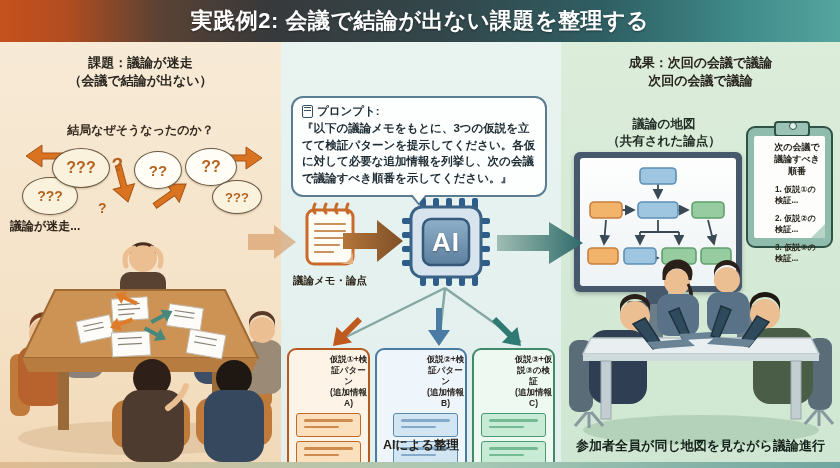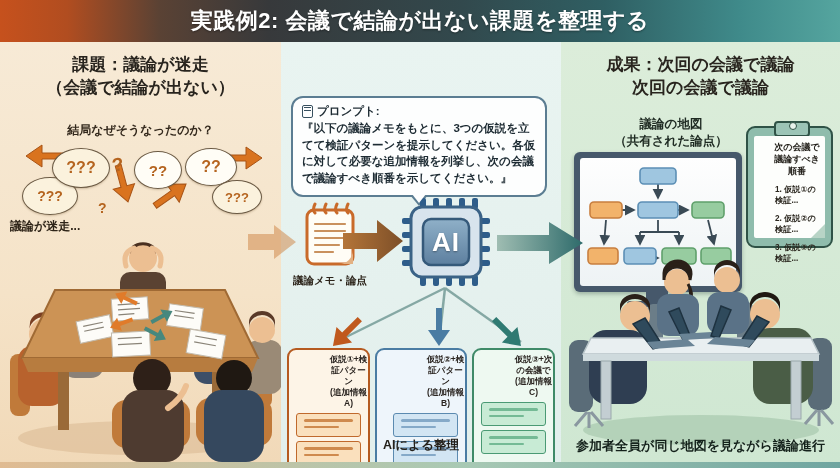--- a/index.html
+++ b/index.html
@@ -10,21 +10,21 @@
   .header{position:absolute;left:0;top:0;width:840px;height:42px;
     background:linear-gradient(90deg,#c6511d 0%,#b14d20 8%,#5a4234 19%,#37393b 32%,#32494d 55%,#2f5f63 72%,#3f8a8a 88%,#55a59f 100%);
     display:flex;align-items:center;justify-content:center;}
   .header-title{color:#fff;font-size:22px;font-weight:bold;letter-spacing:.5px;text-shadow:0 1px 2px rgba(0,0,0,.4);}
 
   
   .col{position:absolute;top:42px;height:420px;}
   .col-problem{left:0;width:281px;background:linear-gradient(180deg,#f7ead6 0%,#f5e3c8 60%,#f1d9b8 100%);border-right:1px solid rgba(255,255,255,.85);}
   .col-ai{left:281px;width:280px;background:linear-gradient(180deg,#e9f4f1 0%,#e2efec 100%);border-right:1px solid rgba(255,255,255,.85);}
   .col-outcome{left:561px;width:279px;background:linear-gradient(180deg,#dcedda 0%,#cfe7d2 100%);}
-  .col-title{position:absolute;left:0;right:0;top:12px;text-align:center;font-weight:bold;font-size:17px;line-height:1.35;color:#28241e;}
+  .col-title{position:absolute;left:0;right:0;top:12px;text-align:center;font-weight:bold;font-size:13px;line-height:1.35;color:#28241e;}
   .bottom-frame{position:absolute;left:0;bottom:0;width:840px;height:6px;
     background:linear-gradient(90deg,#dcb astronomical 0%,#8fbcae 100%);
     background:linear-gradient(90deg,#e0bb92 0%,#a8c9b4 55%,#6fa5a0 100%);}
 
   
   .question-caption{position:absolute;left:0;right:0;top:80px;text-align:center;font-size:12px;font-weight:bold;color:#33281c;}
   .bubble{position:absolute;background:#fbf2dd;border:1.5px solid #6b5a44;border-radius:50%;
     display:flex;align-items:center;justify-content:center;color:#b5641f;font-weight:bold;box-shadow:0 1px 2px rgba(90,60,20,.25);}
   .bubble.white{background:#fffdf6;}
   .stray-q{position:absolute;color:#b5641f;font-weight:bold;}
@@ -62,21 +62,21 @@
   .card1 .mini-line{background:#cf8a4e;}
   .card2{border-color:#4a7ca3;background:#eef5fb;padding-left:9px;}
   .card2 .mini-box{background:#d2e5f3;border-color:#5b8ab0;}
   .card2 .mini-line{background:#85a9c8;}
   .card3{border-color:#3f8a68;background:#eef9f1;}
   .card3 .mini-box{background:#c8ebd5;border-color:#4a9a74;}
   .card3 .mini-line{background:#74ba95;}
   .ai-caption{position:absolute;left:0;right:0;bottom:8px;text-align:center;font-size:12.5px;font-weight:bold;color:#24201a;}
 
   
-  .map-title{position:absolute;left:19px;top:74px;width:182px;text-align:center;font-size:12.5px;font-weight:bold;line-height:1.35;color:#1e2a22;}
+  .map-title{position:absolute;left:12px;top:74px;width:182px;text-align:center;font-size:12.5px;font-weight:bold;line-height:1.35;color:#1e2a22;}
   .monitor{position:absolute;left:13px;top:110px;width:168px;height:140px;background:#46586b;border-radius:6px;padding:6px;box-sizing:border-box;box-shadow:0 2px 4px rgba(20,40,35,.3);}
   .screen{width:100%;height:100%;background:linear-gradient(180deg,#fefefe,#eef3f5);border-radius:3px;overflow:hidden;}
   .monitor-stand{position:absolute;left:85px;top:250px;width:22px;height:10px;background:#46586b;}
   .monitor-base{position:absolute;left:66px;top:259px;width:60px;height:6px;background:#46586b;border-radius:3px;}
   .clipboard{position:absolute;left:185px;top:84px;width:87px;height:122px;background:#8fbcac;border:2.5px solid #2f5246;border-radius:9px;box-sizing:border-box;}
   .clip-tab{position:absolute;left:50%;top:-7px;margin-left:-16px;width:32px;height:12px;background:#9cc4b6;border:2px solid #2f5246;border-radius:4px;}
   .clip-tab:after{content:"";position:absolute;left:50%;top:-1px;margin-left:-3px;width:6px;height:6px;border-radius:50%;background:#e8f2ec;border:1.5px solid #2f5246;}
   .clip-paper{position:absolute;left:6px;top:8px;right:6px;bottom:8px;background:#fdfefc;border-radius:2px;padding:5px 4px 0 19px;box-sizing:border-box;}
   .clip-fold{position:absolute;right:0;bottom:0;width:0;height:0;border-left:14px solid transparent;border-bottom:14px solid #b8d4c6;}
   .clip-heading{font-size:9px;font-weight:bold;text-align:center;line-height:1.35;color:#23201a;}
@@ -287,21 +287,21 @@
         <div class="mini-box">
             <div class="mini-line"></div>
             <div class="mini-line short"></div>
           </div>
         <div class="mini-box">
             <div class="mini-line"></div>
             <div class="mini-line short"></div>
           </div>
       </div>
       <div class="card card3">
-        <div class="card-title">仮説③+次の会議で</div>
+        <div class="card-title">仮説③+仮説③の検証</div>
         <div class="card-title">(追加情報C)</div>
         <div class="mini-box">
             <div class="mini-line"></div>
             <div class="mini-line short"></div>
           </div>
         <div class="mini-box">
             <div class="mini-line"></div>
             <div class="mini-line short"></div>
           </div>
       </div>

